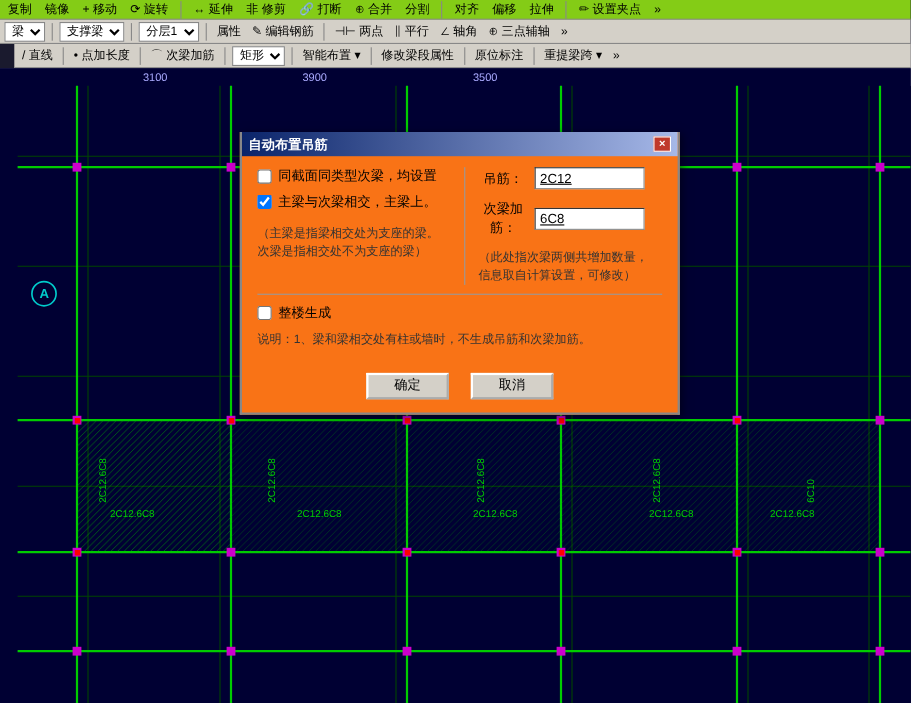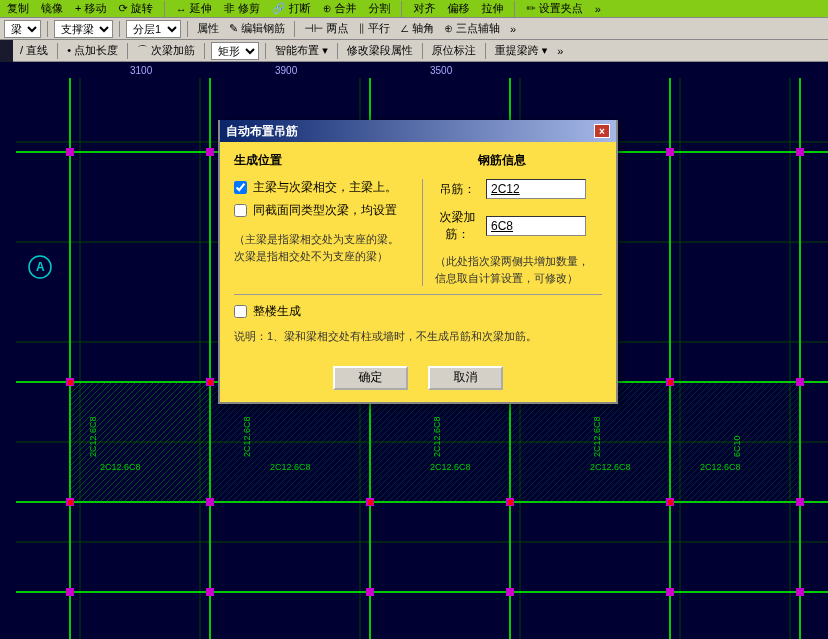--- a/index.html
+++ b/index.html
@@ -139,21 +139,21 @@
       height: 639px;
       z-index: 100;
     }
 
     
     .dialog {
       position: absolute;
       top: 120px;
       left: 218px;
       width: 400px;
-      background: #fde047;
+      background: #f97316;
       border: 2px solid #888;
       border-top: none;
       box-shadow: 2px 2px 8px rgba(0,0,0,0.5);
     }
 
     .dialog-title {
       background: linear-gradient(to right, #0a246a, #a6b8e8);
       color: white;
       font-size: 12px;
       font-weight: bold;
@@ -486,35 +486,31 @@
 <div class="dialog-overlay">
   <div class="dialog">
 
     <div class="dialog-title">
       <span>自动布置吊筋</span>
       <div class="dialog-close">×</div>
     </div>
 
     <div class="dialog-body">
 
-      <div class="dialog-section-header">
-        <span class="section-title">生成位置</span>
-        <span class="section-title right">钢筋信息</span>
-      </div>
 
       <div class="dialog-columns">
 
         <div class="left-col">
+          <div class="checkbox-row">
+            <input type="checkbox" style="">
+            <label>同截面同类型次梁，均设置</label>
+          </div>
           <div class="checkbox-row">
             <input type="checkbox" checked="" style="">
             <label>主梁与次梁相交，主梁上。</label>
-          </div>
-          <div class="checkbox-row">
-            <input type="checkbox" style="">
-            <label>同截面同类型次梁，均设置</label>
           </div>
           <div class="note-text">（主梁是指梁相交处为支座的梁。<br>次梁是指相交处不为支座的梁）</div>
         </div>
 
         <div class="right-col">
           <div class="rebar-row">
             <span class="rebar-label">吊筋：</span>
             <input class="rebar-input" type="text" value="2C12" style="">
           </div>
           <div class="rebar-row">

